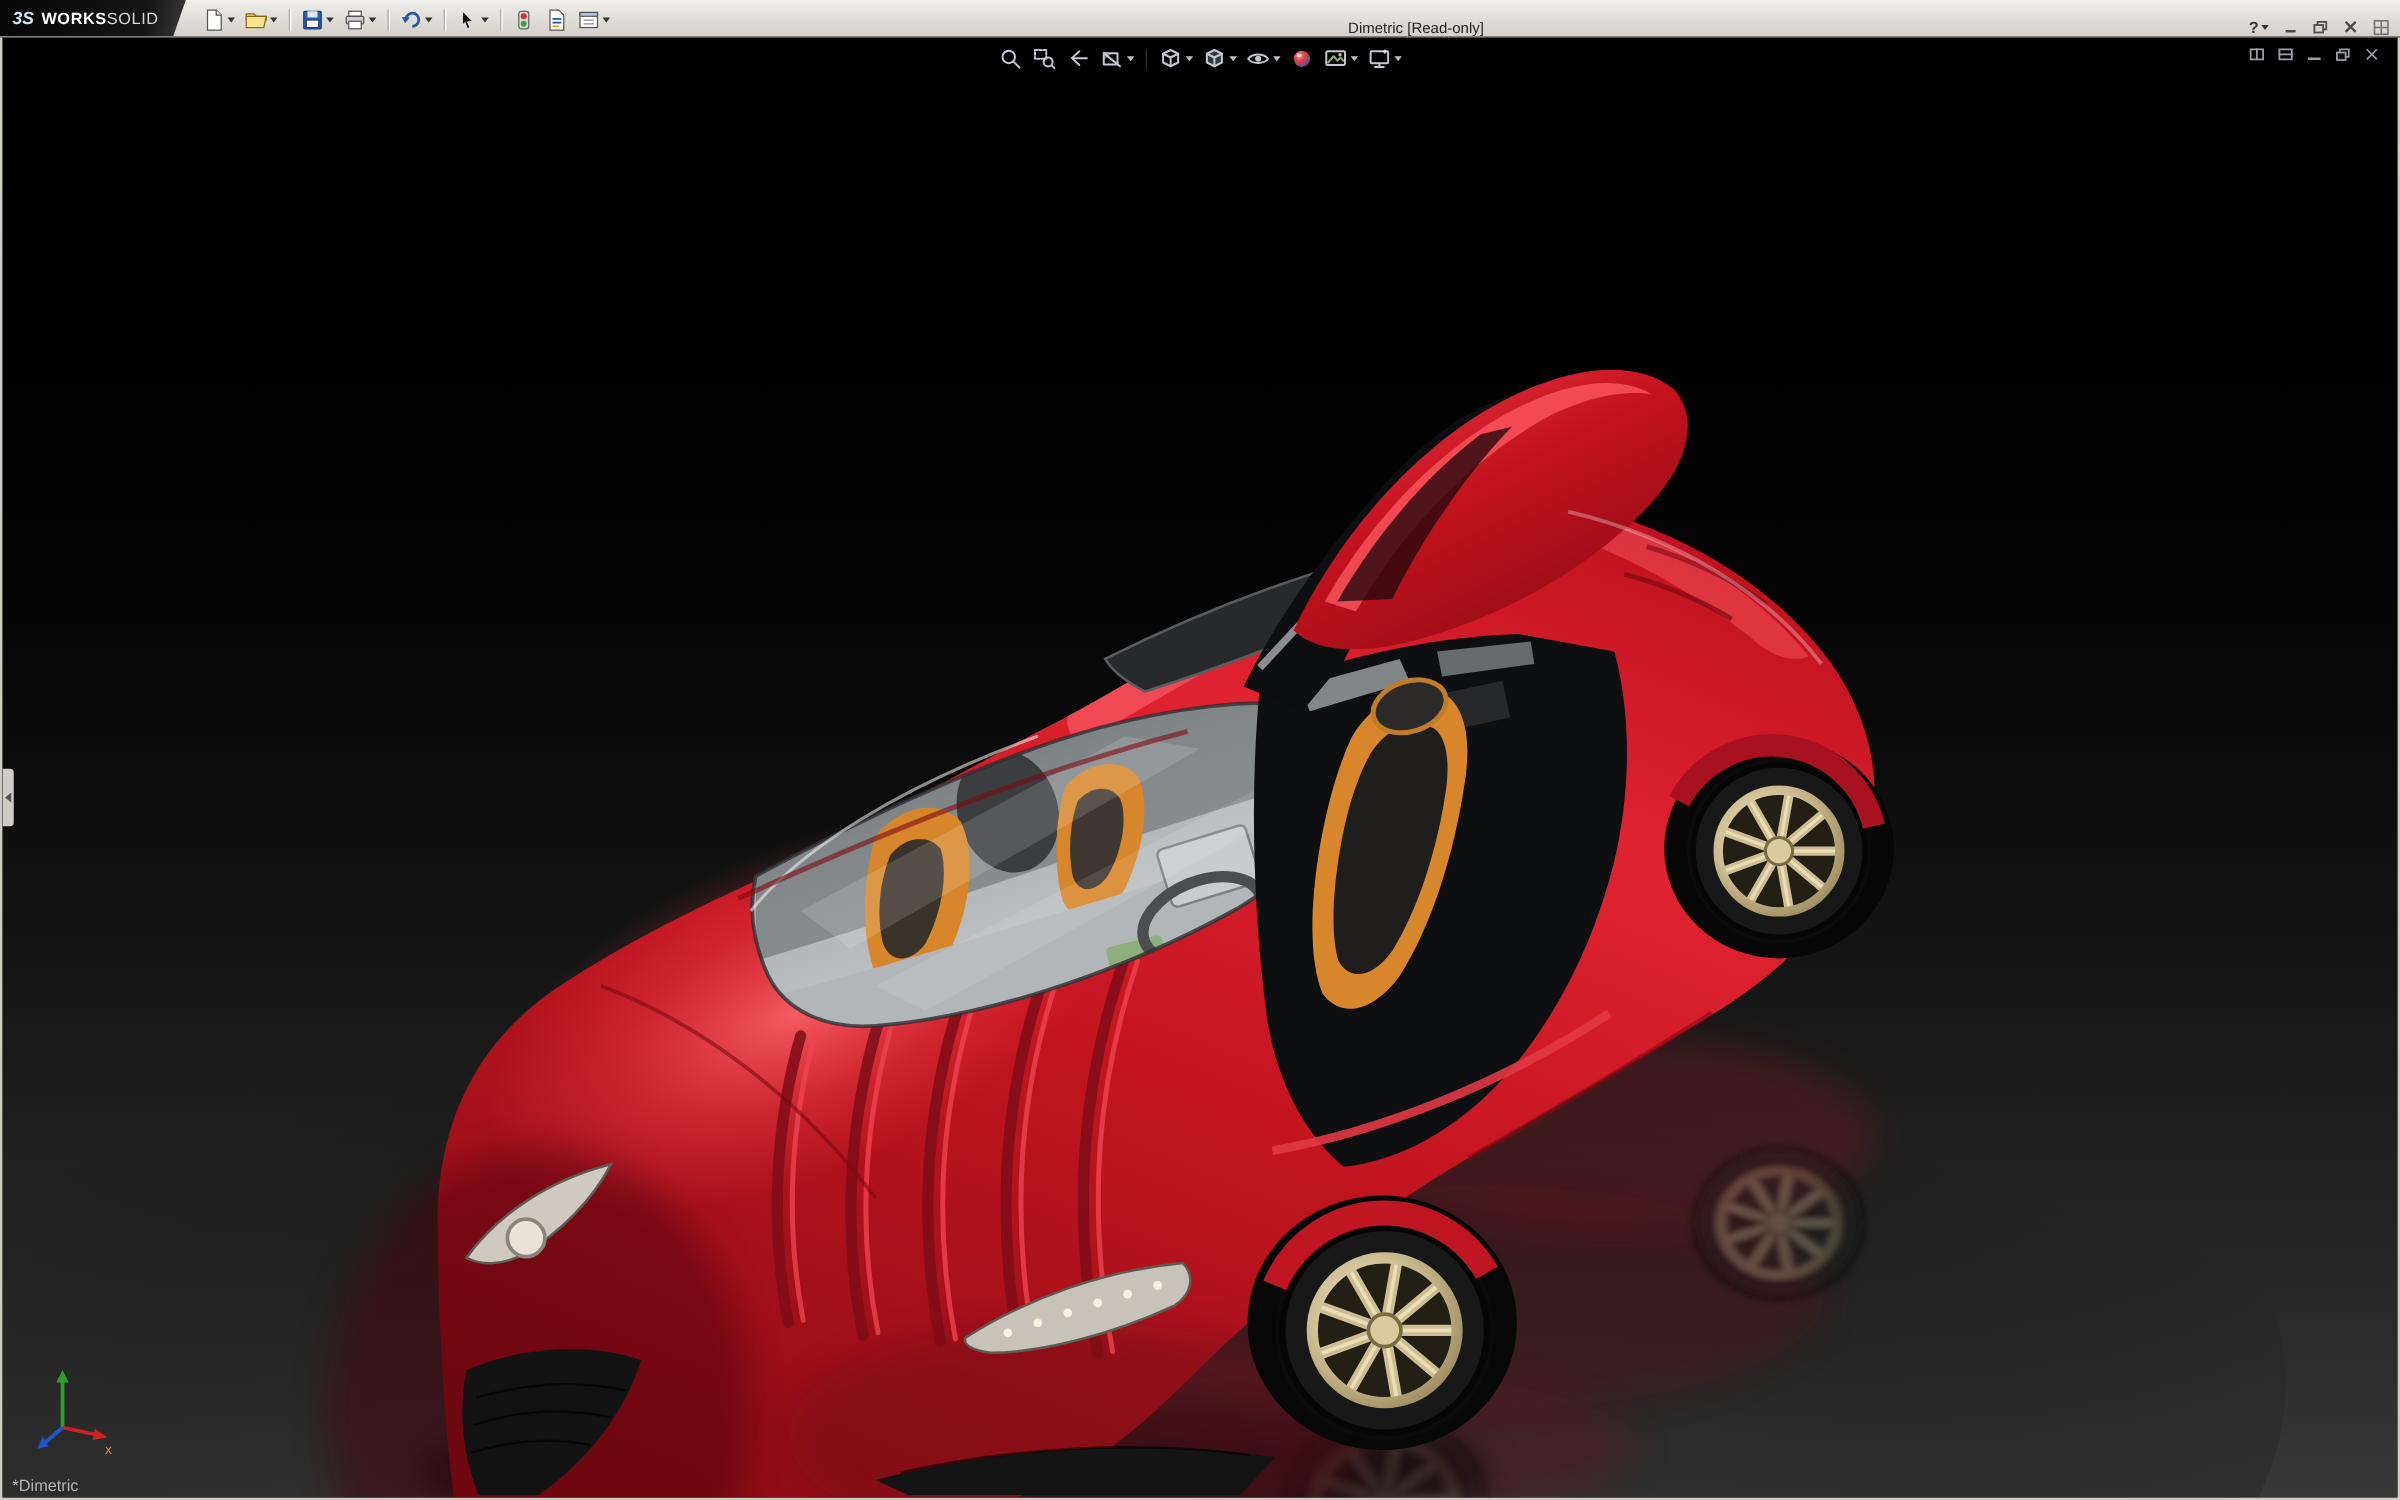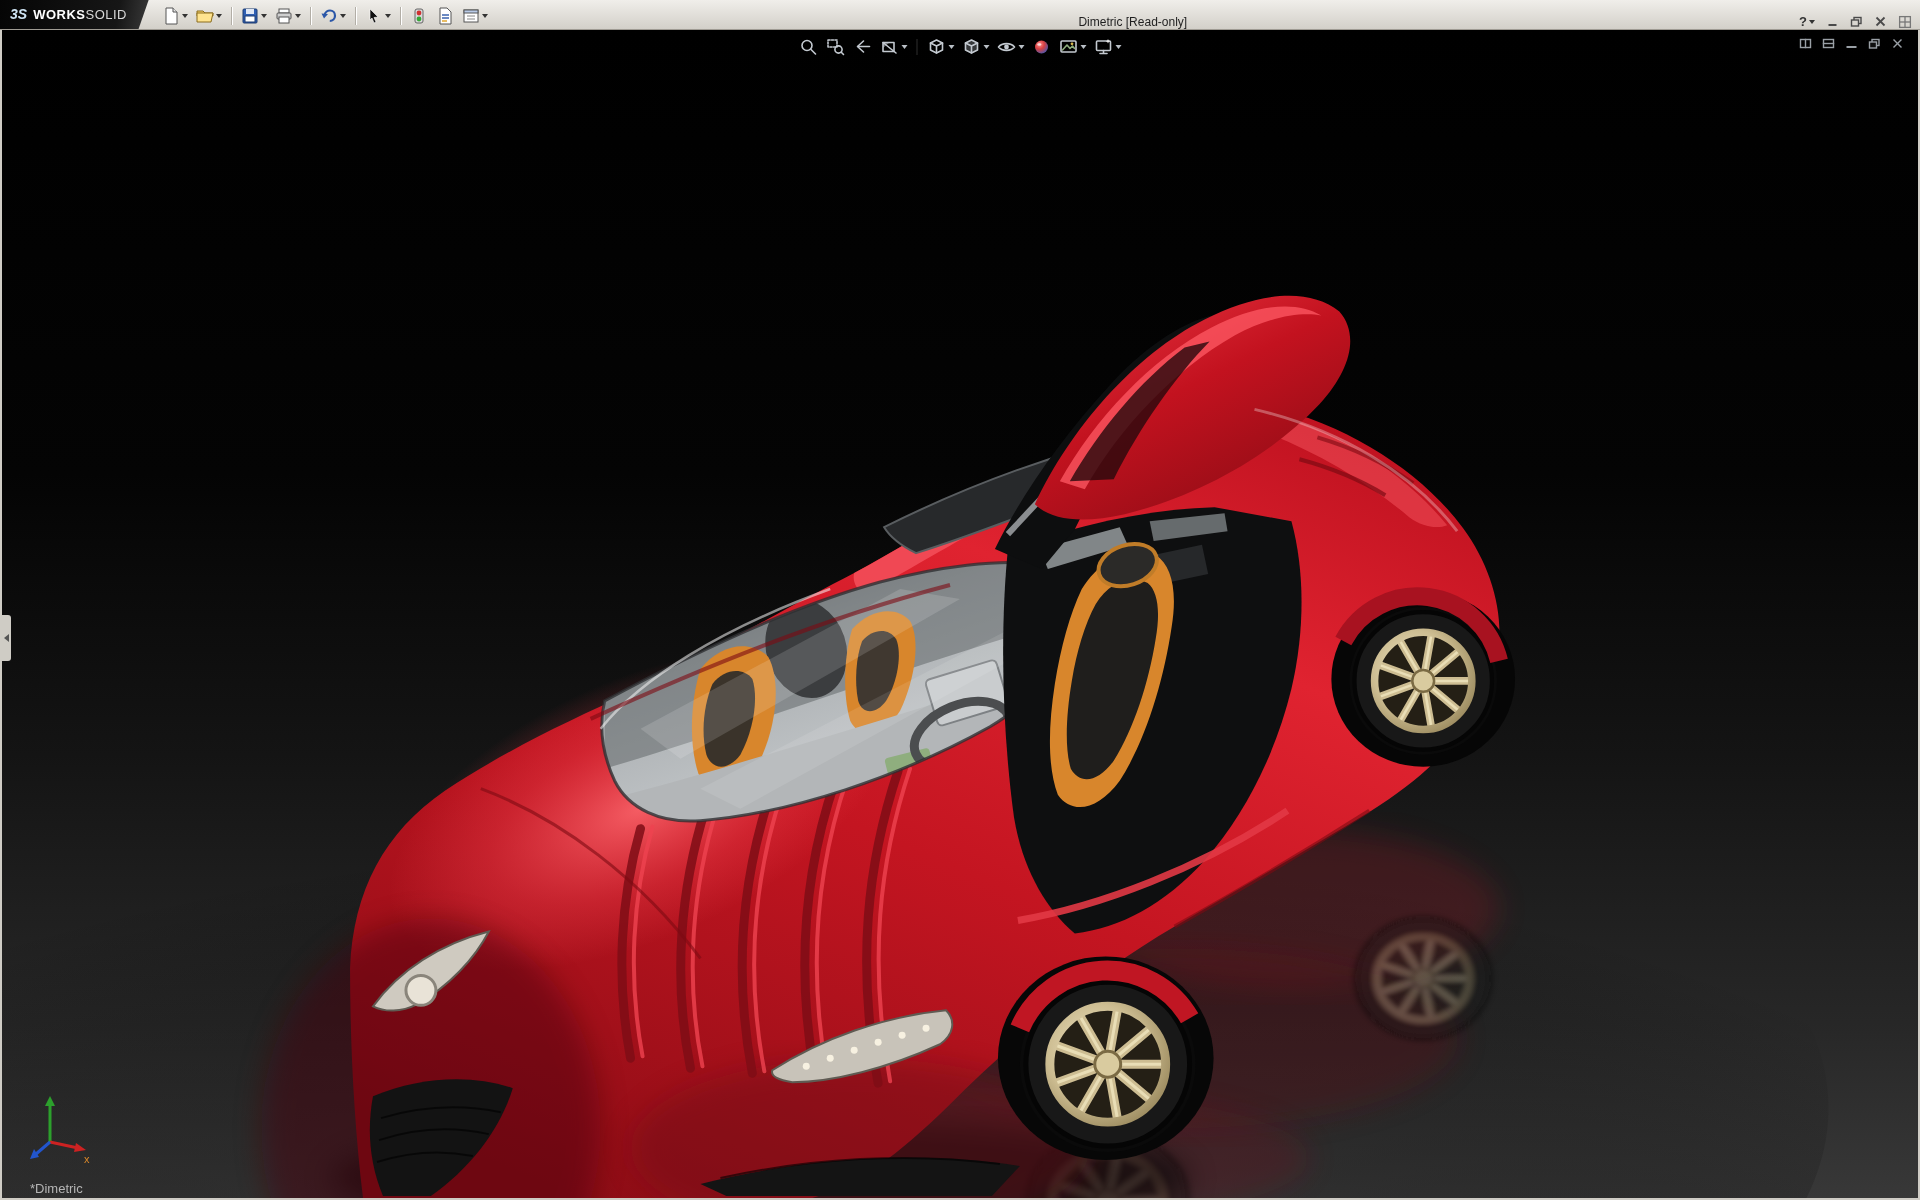--- a/index.html
+++ b/index.html
@@ -71,21 +71,21 @@
   .dbtn svg { display:block; fill:none; stroke:#9aa0a6; stroke-width:1.4; stroke-linecap:square; }
 
   .panel-tab {
     position:absolute; left:0; top:585px; width:9px; height:46px;
     background:#cfccc5; border-radius:0 3px 3px 0;
     display:flex; align-items:center; justify-content:center; z-index:5; cursor:pointer;
   }
   .panel-tab .arr { width:0; height:0; border-top:4px solid transparent; border-bottom:4px solid transparent; border-right:5px solid #555; }
 
   .triad { position:absolute; left:20px; bottom:32px; width:80px; height:80px; z-index:4; }
-  .view-label { position:absolute; left:28px; bottom:2px; color:#b5b5b5; font-size:13px; z-index:4; }
+  .view-label { position:absolute; left:8px; bottom:2px; color:#b5b5b5; font-size:13px; z-index:4; }
 </style>
 </head>
 <body>
 
 <div class="app">
 
   <header class="titlebar">
     <div class="brand">
       <span class="brand-mark">3S</span>
       <span class="brand-name"><span class="bold">WORKS</span><span class="light">SOLID</span></span>

